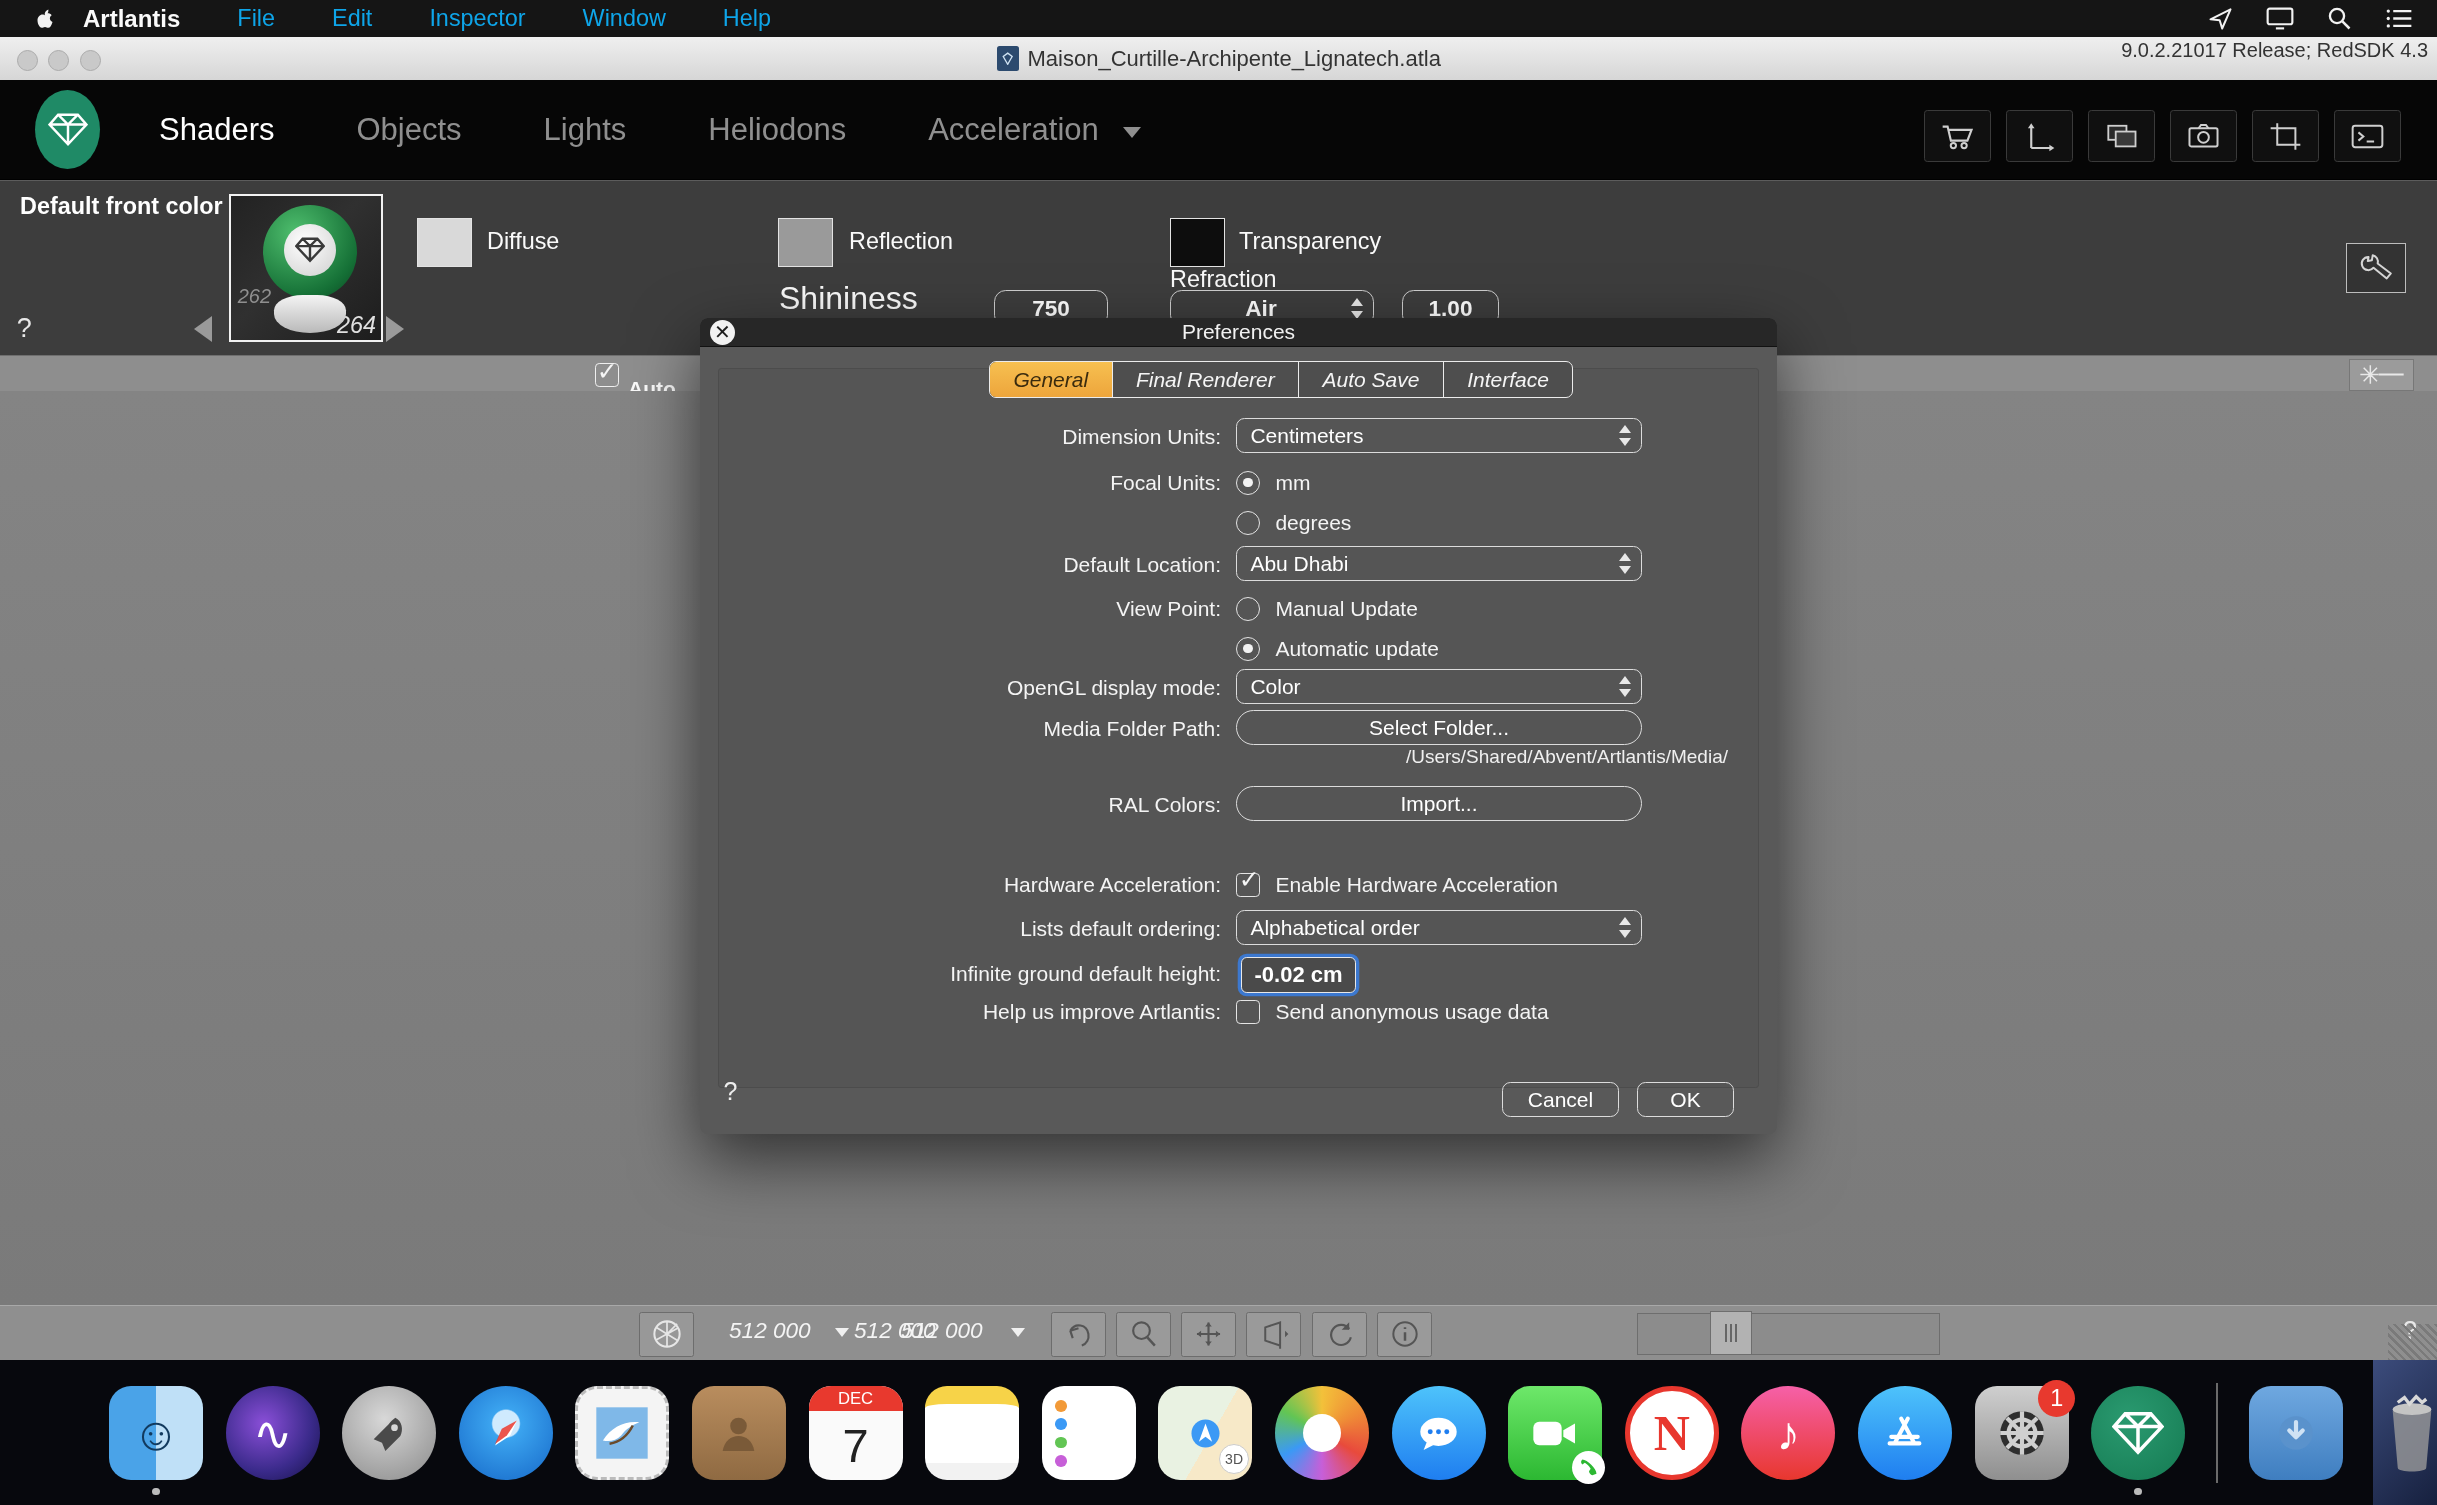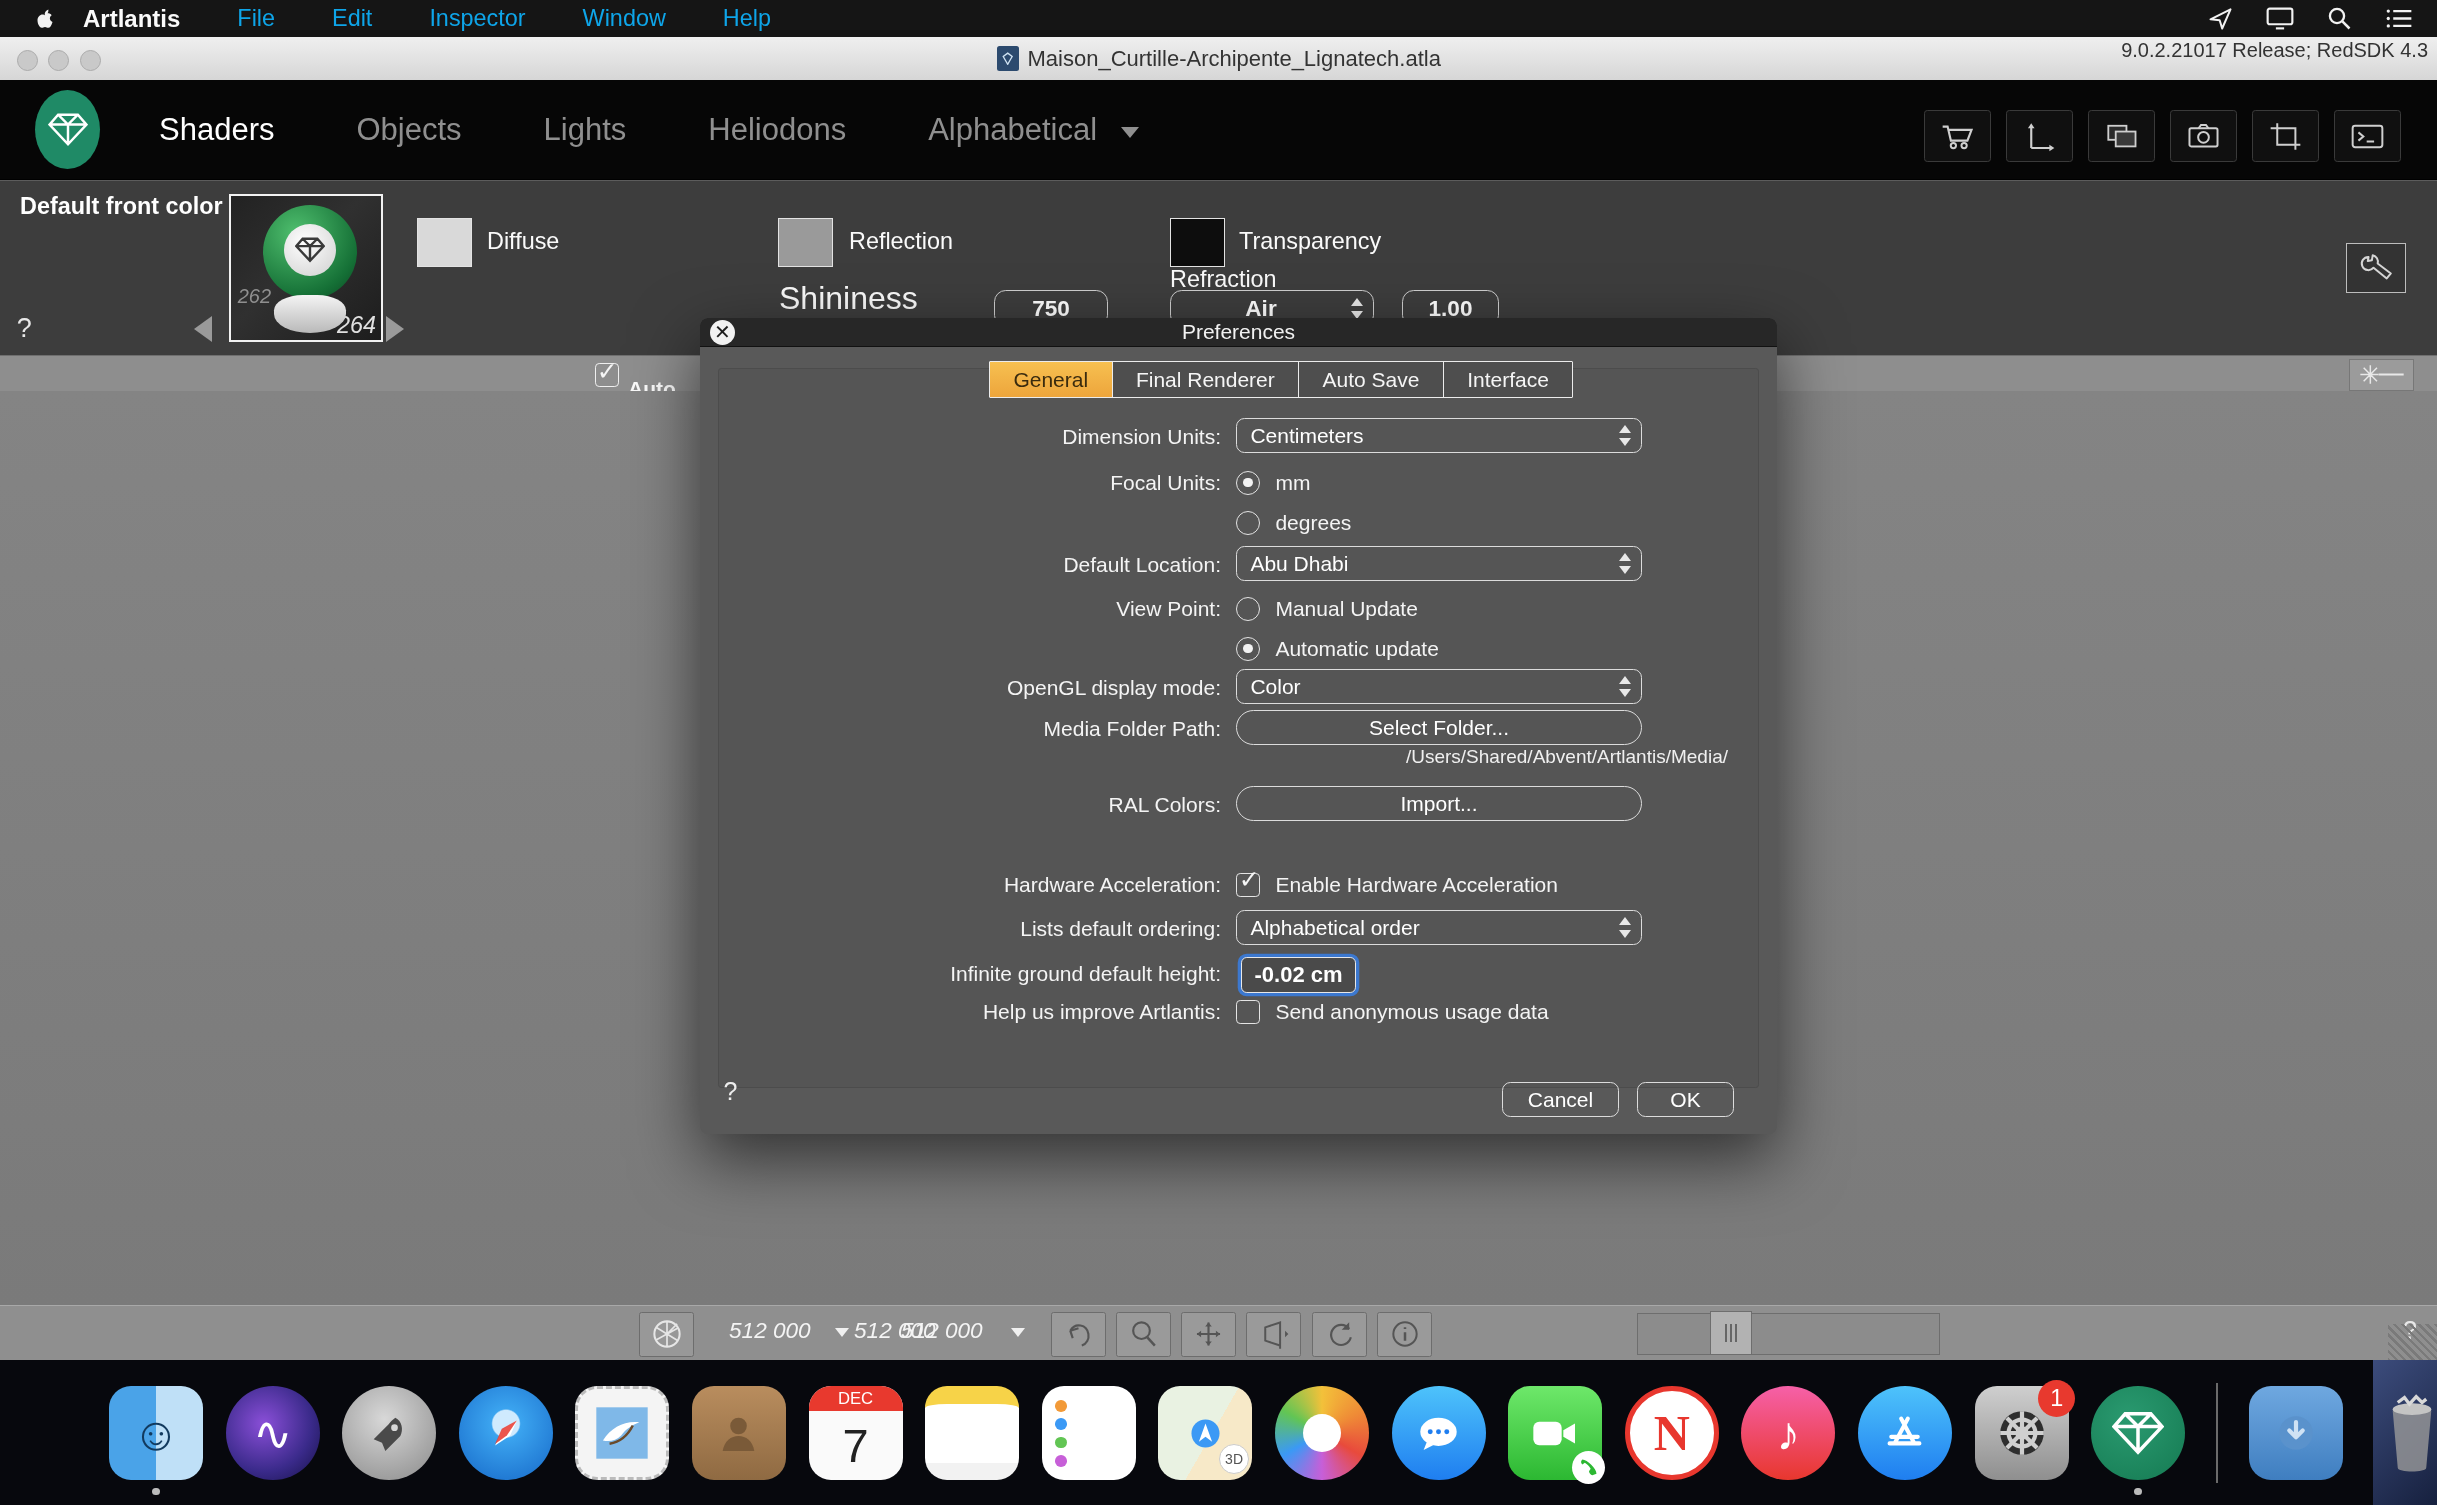--- a/index.html
+++ b/index.html
@@ -118,21 +118,21 @@
     box-shadow:0 25px 67px rgba(0,0,0,.6);z-index:20;}
   #dlg-titlebar{position:absolute;left:0;top:0;width:100%;height:28px;background:#272727;
     border-radius:7.5px 7.5px 0 0;display:flex;align-items:center;justify-content:center;
     font-size:21px;color:#f2f2f2;border-bottom:0.8px solid #111;}
   #dlg-close{position:absolute;left:10px;top:1.7px;width:25px;height:25px;border-radius:50%;
     background:#f2f2f2;color:#1d1d1d;font-size:20px;font-weight:bold;display:flex;
     align-items:center;justify-content:center;}
   #dlg-panel{position:absolute;left:18.4px;top:50px;width:1039px;height:718px;background:#555;
     border:0.8px solid #4c4c4c;border-radius:3.3px;}
   #dlg-tabs{position:absolute;left:289px;top:43px;display:flex;border:1.7px solid #ececec;
-    border-radius:1px;overflow:hidden;background:#4e4e4e;}
+    border-radius:7px;overflow:hidden;background:#4e4e4e;font-style:italic;}
   .dtab{padding:0 23.4px;line-height:35px;font-size:21px;color:#f5f5f5;border-left:1.7px solid #ececec;}
   .dtab:first-child{border-left:none;}
   .dtab.active{background:linear-gradient(#f7c050,#eda53c);color:#3a2b0e;}
   .drow{position:absolute;left:0;width:1077px;height:37px;}
   .dlab{position:absolute;right:556px;font-size:21px;color:#f4f4f4;line-height:37px;white-space:nowrap;}
   .dctl{position:absolute;left:536px;}
   .dropdown{width:406px;height:35px;border:1.7px solid #dcdcdc;border-radius:8.4px;display:flex;
     align-items:center;font-size:21px;color:#fff;padding-left:13.4px;box-sizing:border-box;}
   .pillbtn{width:406px;height:35px;border:1.7px solid #dcdcdc;border-radius:17.5px;display:flex;
     align-items:center;justify-content:center;font-size:21px;color:#fff;box-sizing:border-box;}
@@ -208,21 +208,21 @@
     <div id="logo">
       <svg width="40" height="37" viewBox="0 0 32 30">
         <path d="M8 3h16l7 8-15 16L1 11z M1 11h30 M8 3l8 8 8-8 M16 11l0 16" fill="none" stroke="#ffffff" stroke-width="2"></path>
       </svg>
     </div>
     <div id="navtabs">
       <span class="navtab active">Shaders</span>
       <span class="navtab">Objects</span>
       <span class="navtab">Lights</span>
       <span class="navtab">Heliodons</span>
-      <span class="navtab">Alphabetical</span>
+      <span class="navtab">Acceleration</span>
       <span class="navcaret"></span>
     </div>
     <div id="tb-right">
       <div class="tbbtn">
         <svg width="37" height="33" viewBox="0 0 44 40">
           <path d="M4 8h6l4 17h20l5-13H12" fill="none" stroke="#cfcfcf" stroke-width="2.6"></path>
           <circle cx="17" cy="31" r="3.2" fill="none" stroke="#cfcfcf" stroke-width="2.4"></circle>
           <circle cx="30" cy="31" r="3.2" fill="none" stroke="#cfcfcf" stroke-width="2.4"></circle>
         </svg>
       </div>

